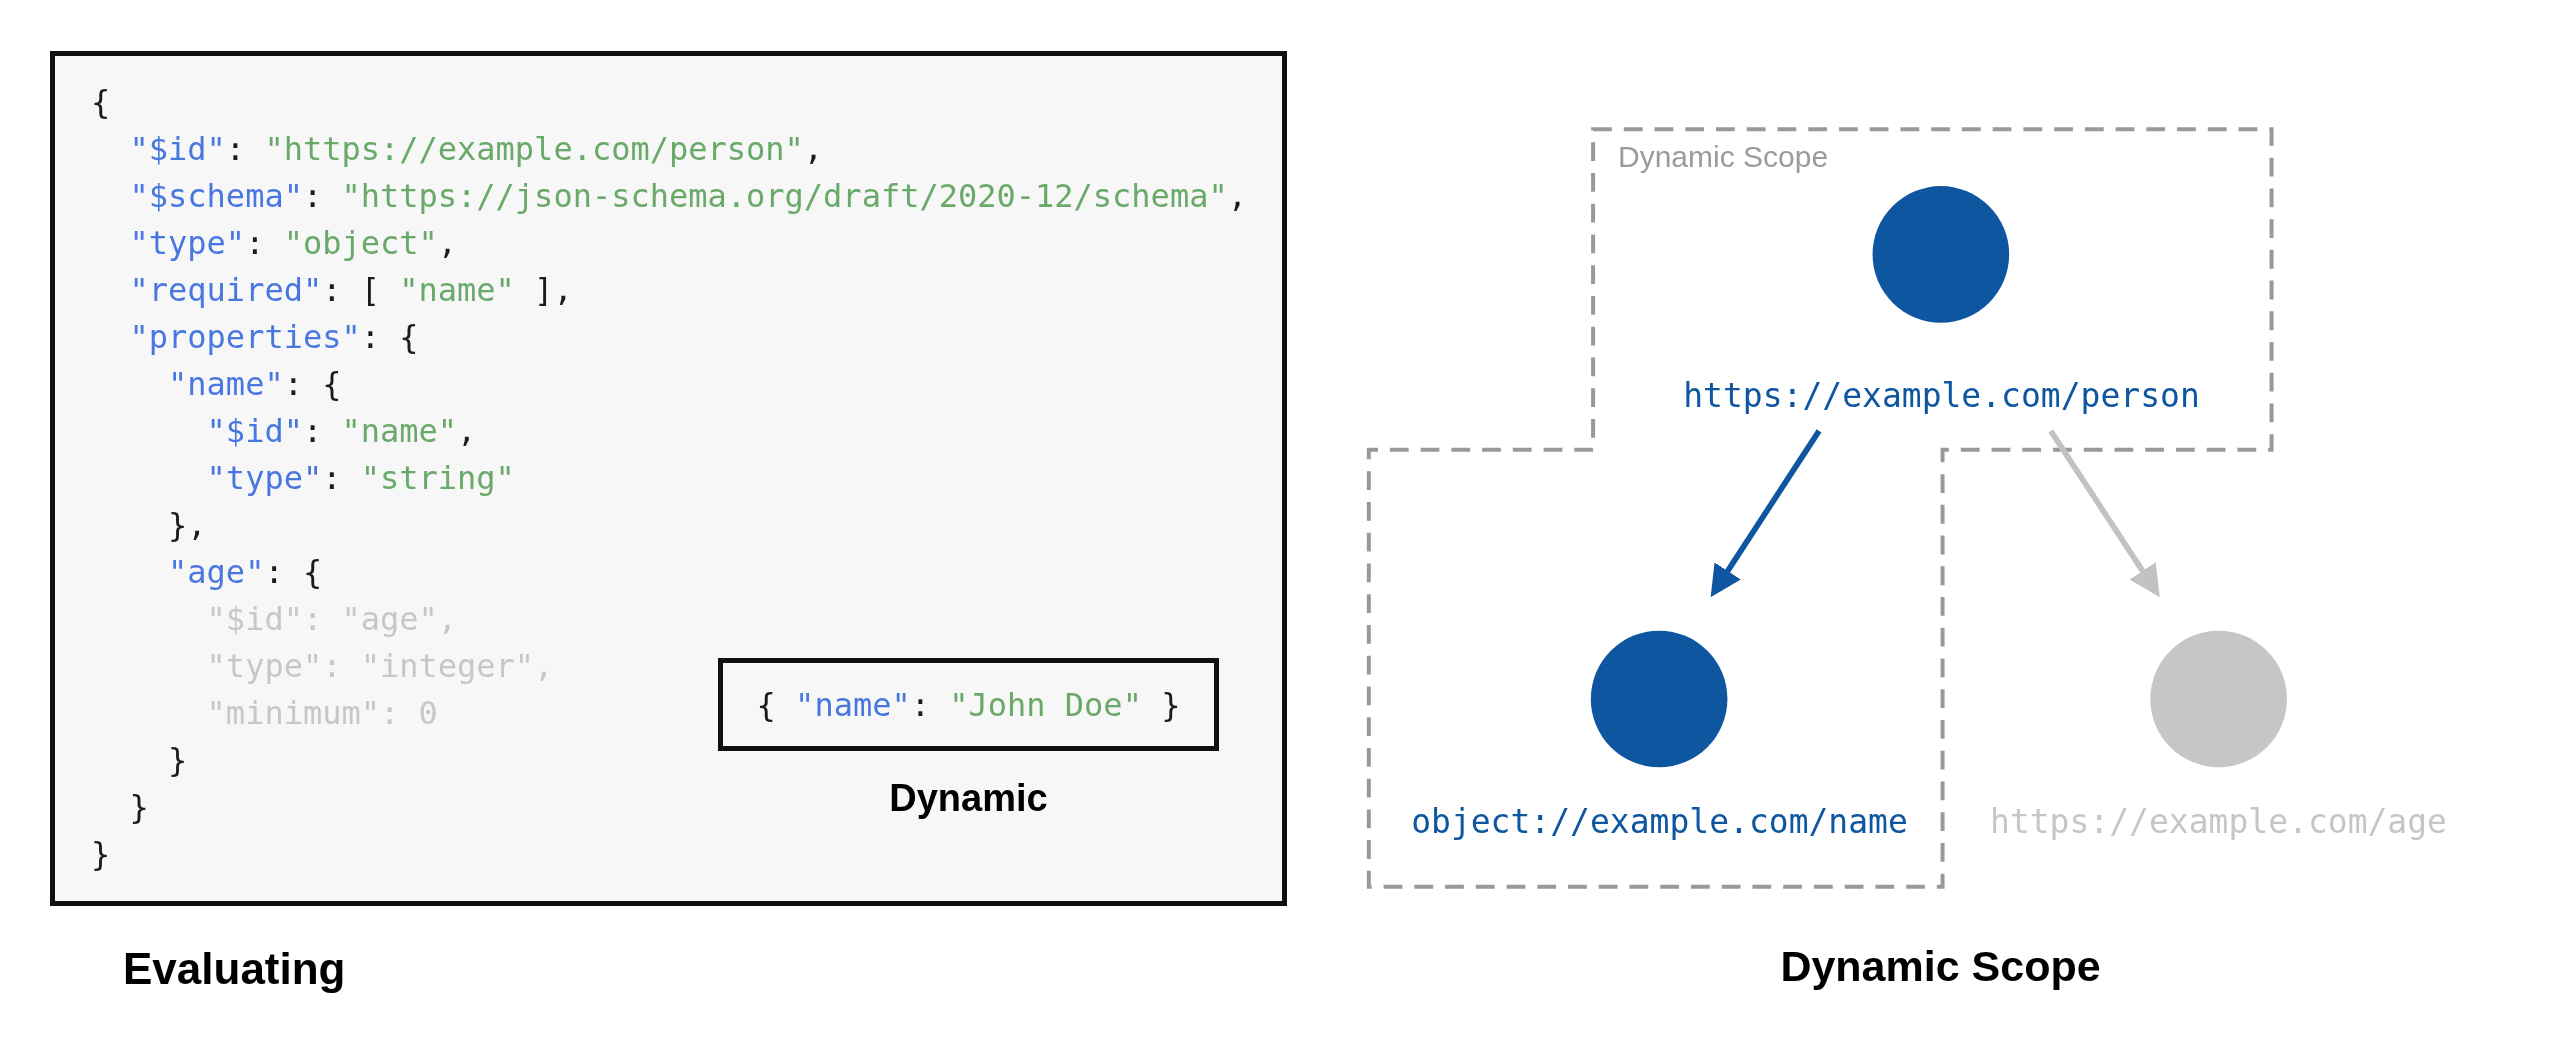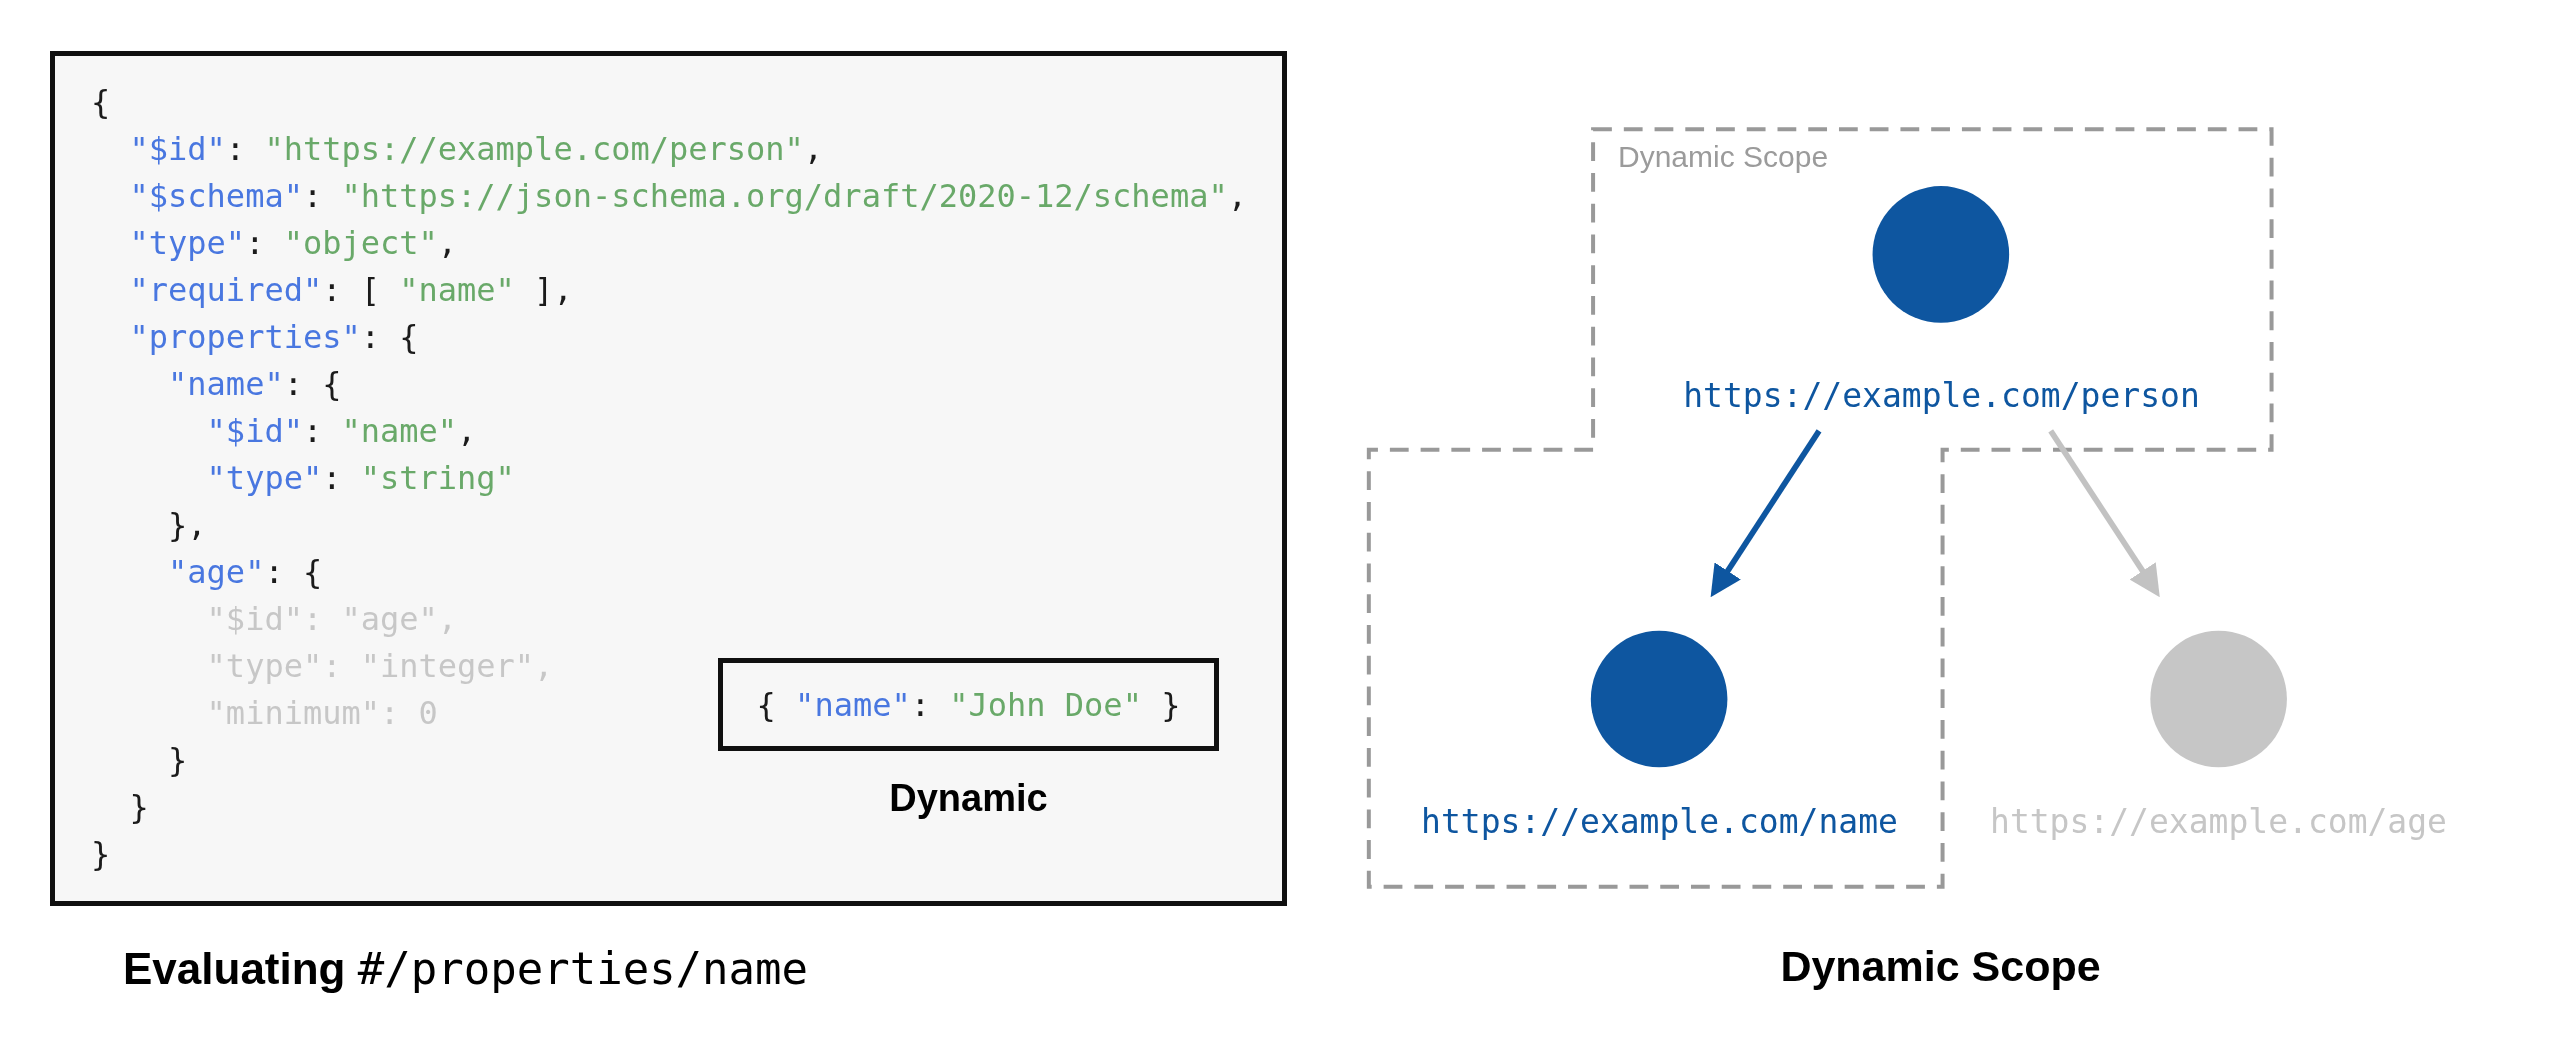--- a/index.html
+++ b/index.html
@@ -89,21 +89,20 @@
 </div>
 
 <div class="instance-box">
   <span><span class="tk-p">{ </span><span class="tk-k">"name"</span><span class="tk-p">: </span><span class="tk-s">"John Doe"</span><span class="tk-p"> }</span></span>
 </div>
 <div class="instance-label">Dynamic</div>
 
 <div class="caption-left">
   <span class="bold-seg">Evaluating</span>
   <span class="bold-seg"> </span>
-  <span class="mono-seg">#/properties/name</span>
 </div>
 
 <svg class="diagram-svg" viewBox="0 0 4524 1850" xmlns="http://www.w3.org/2000/svg" aria-hidden="true">
   <defs>
     <marker id="ah-b" viewBox="0 0 10 10" refX="1.5" refY="5" markerWidth="5.5" markerHeight="5.5" orient="auto">
       <path class="ah-blue" d="M 0 0 L 10 5 L 0 10 z"></path>
     </marker>
     <marker id="ah-g" viewBox="0 0 10 10" refX="1.5" refY="5" markerWidth="5.5" markerHeight="5.5" orient="auto">
       <path class="ah-gray" d="M 0 0 L 10 5 L 0 10 z"></path>
     </marker>
@@ -114,16 +113,16 @@
   <line class="arrow-blue" x1="3195" y1="757" x2="3030" y2="1010" marker-end="url(#ah-b)"></line>
   <line class="arrow-gray" x1="3602" y1="757" x2="3768" y2="1010" marker-end="url(#ah-g)"></line>
 
   <circle class="node-blue" cx="3409" cy="447" r="120"></circle>
   <circle class="node-blue" cx="2914" cy="1228" r="120"></circle>
   <circle class="node-gray" cx="3897" cy="1228" r="120"></circle>
 </svg>
 
 <div class="scope-label">Dynamic Scope</div>
 <div class="node-url url-person">https://example.com/person</div>
-<div class="node-url url-name">https://example.com/name</div>
+<div class="node-url url-name">object://example.com/name</div>
 <div class="node-url url-age">https://example.com/age</div>
 <div class="caption-right">Dynamic Scope</div>
 
 
 </body></html>

